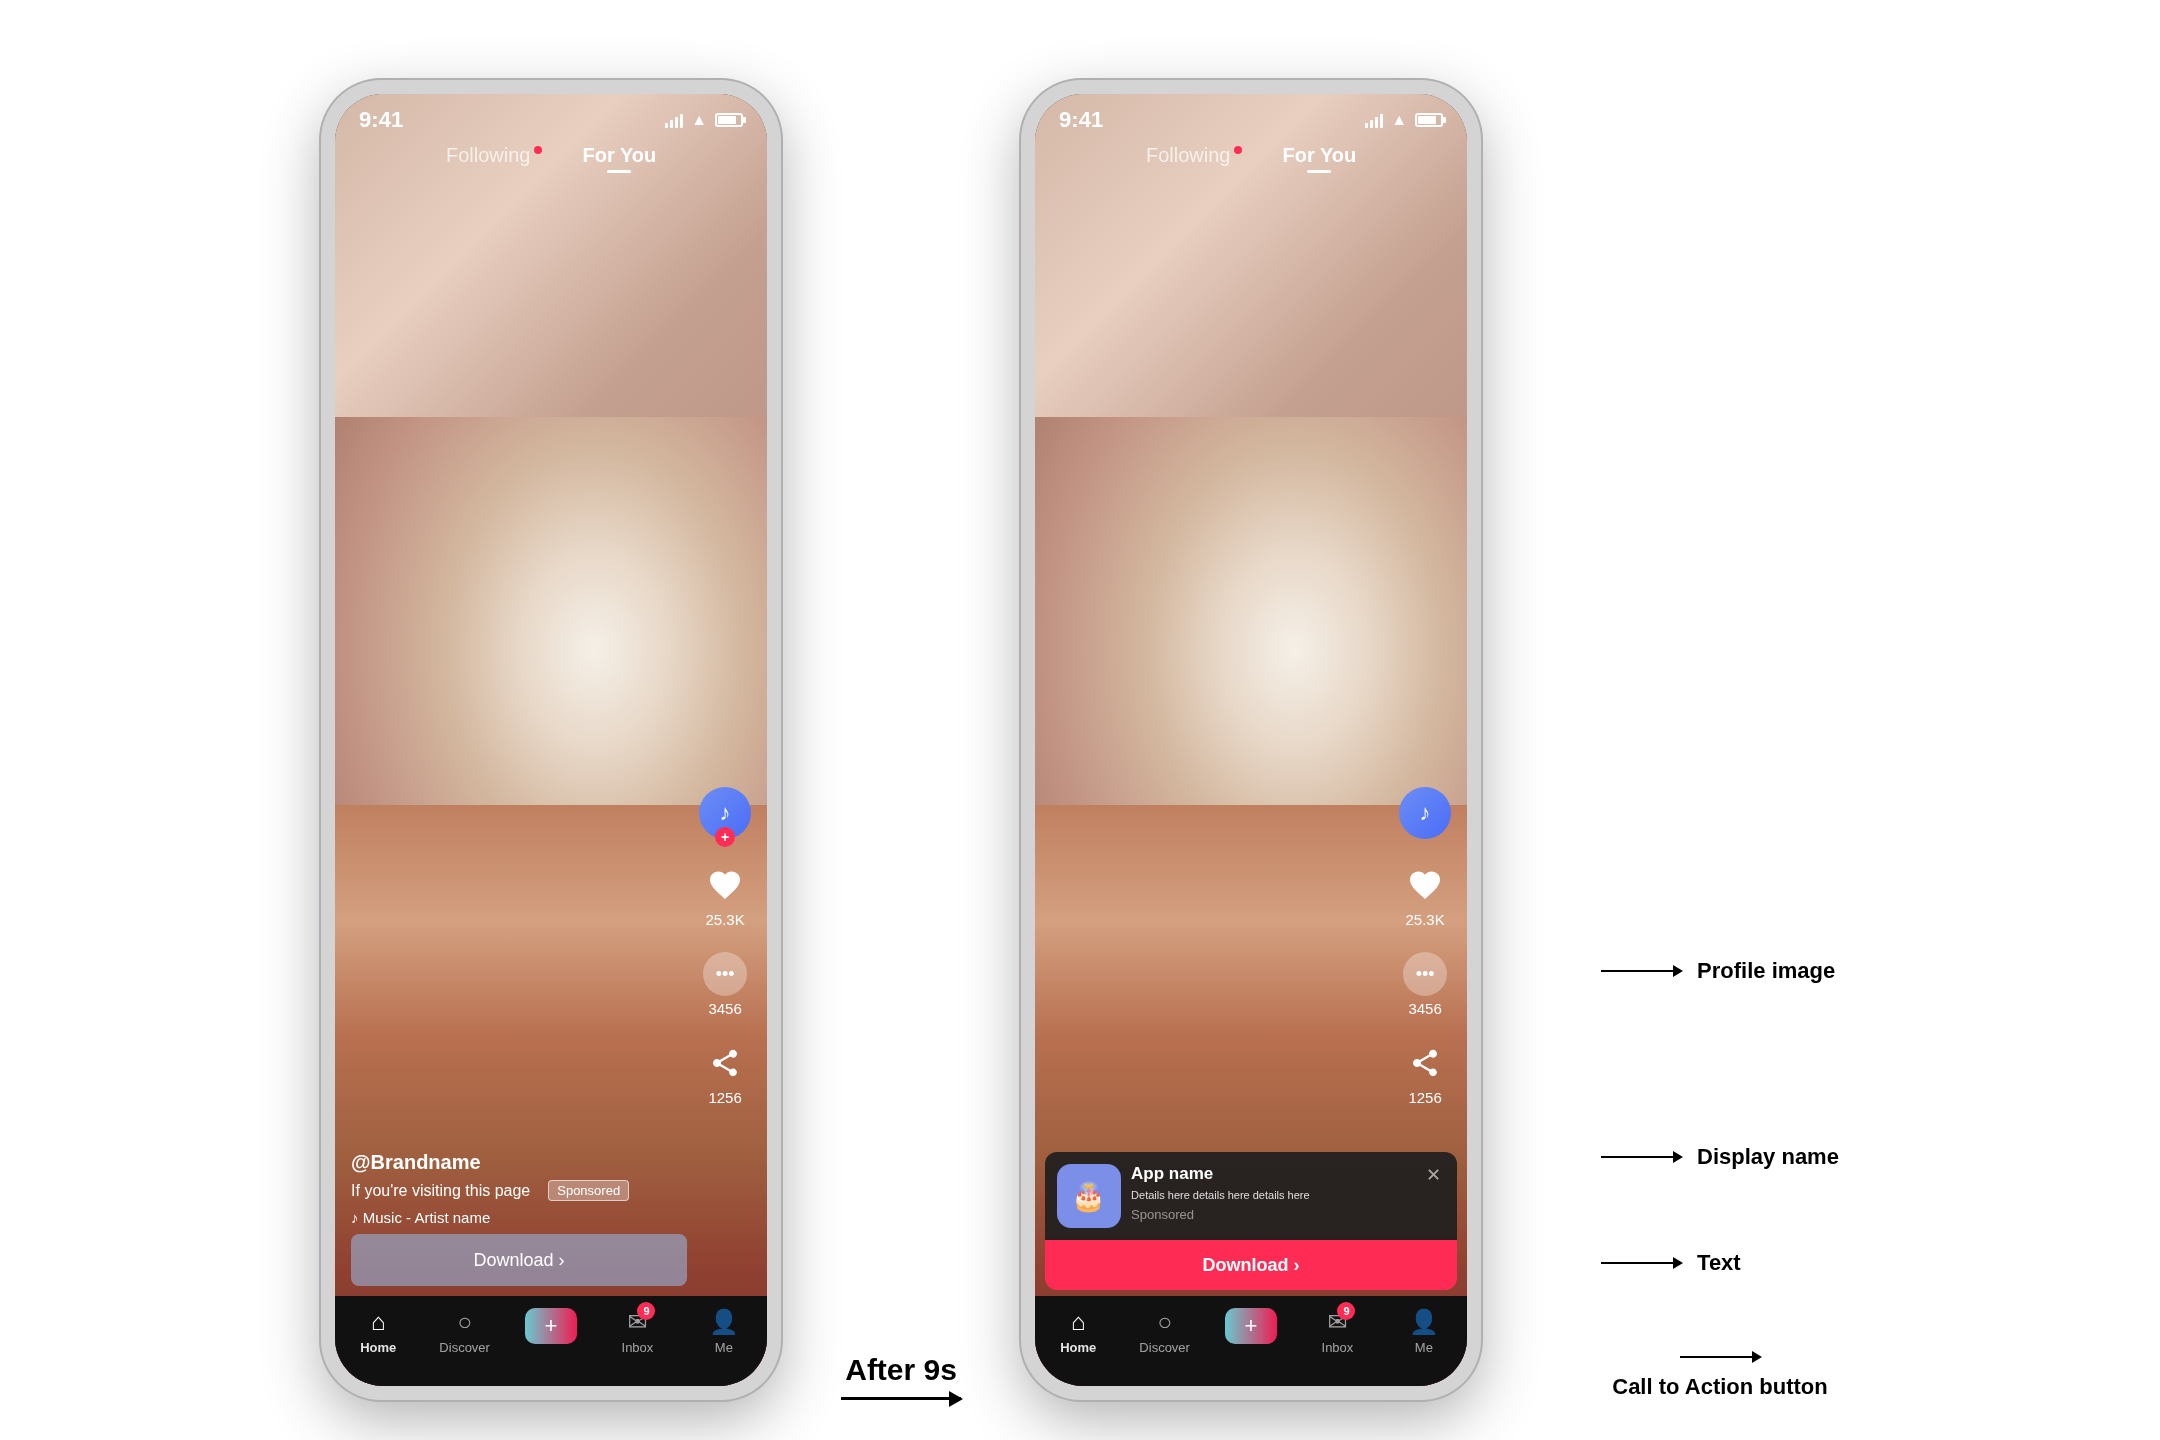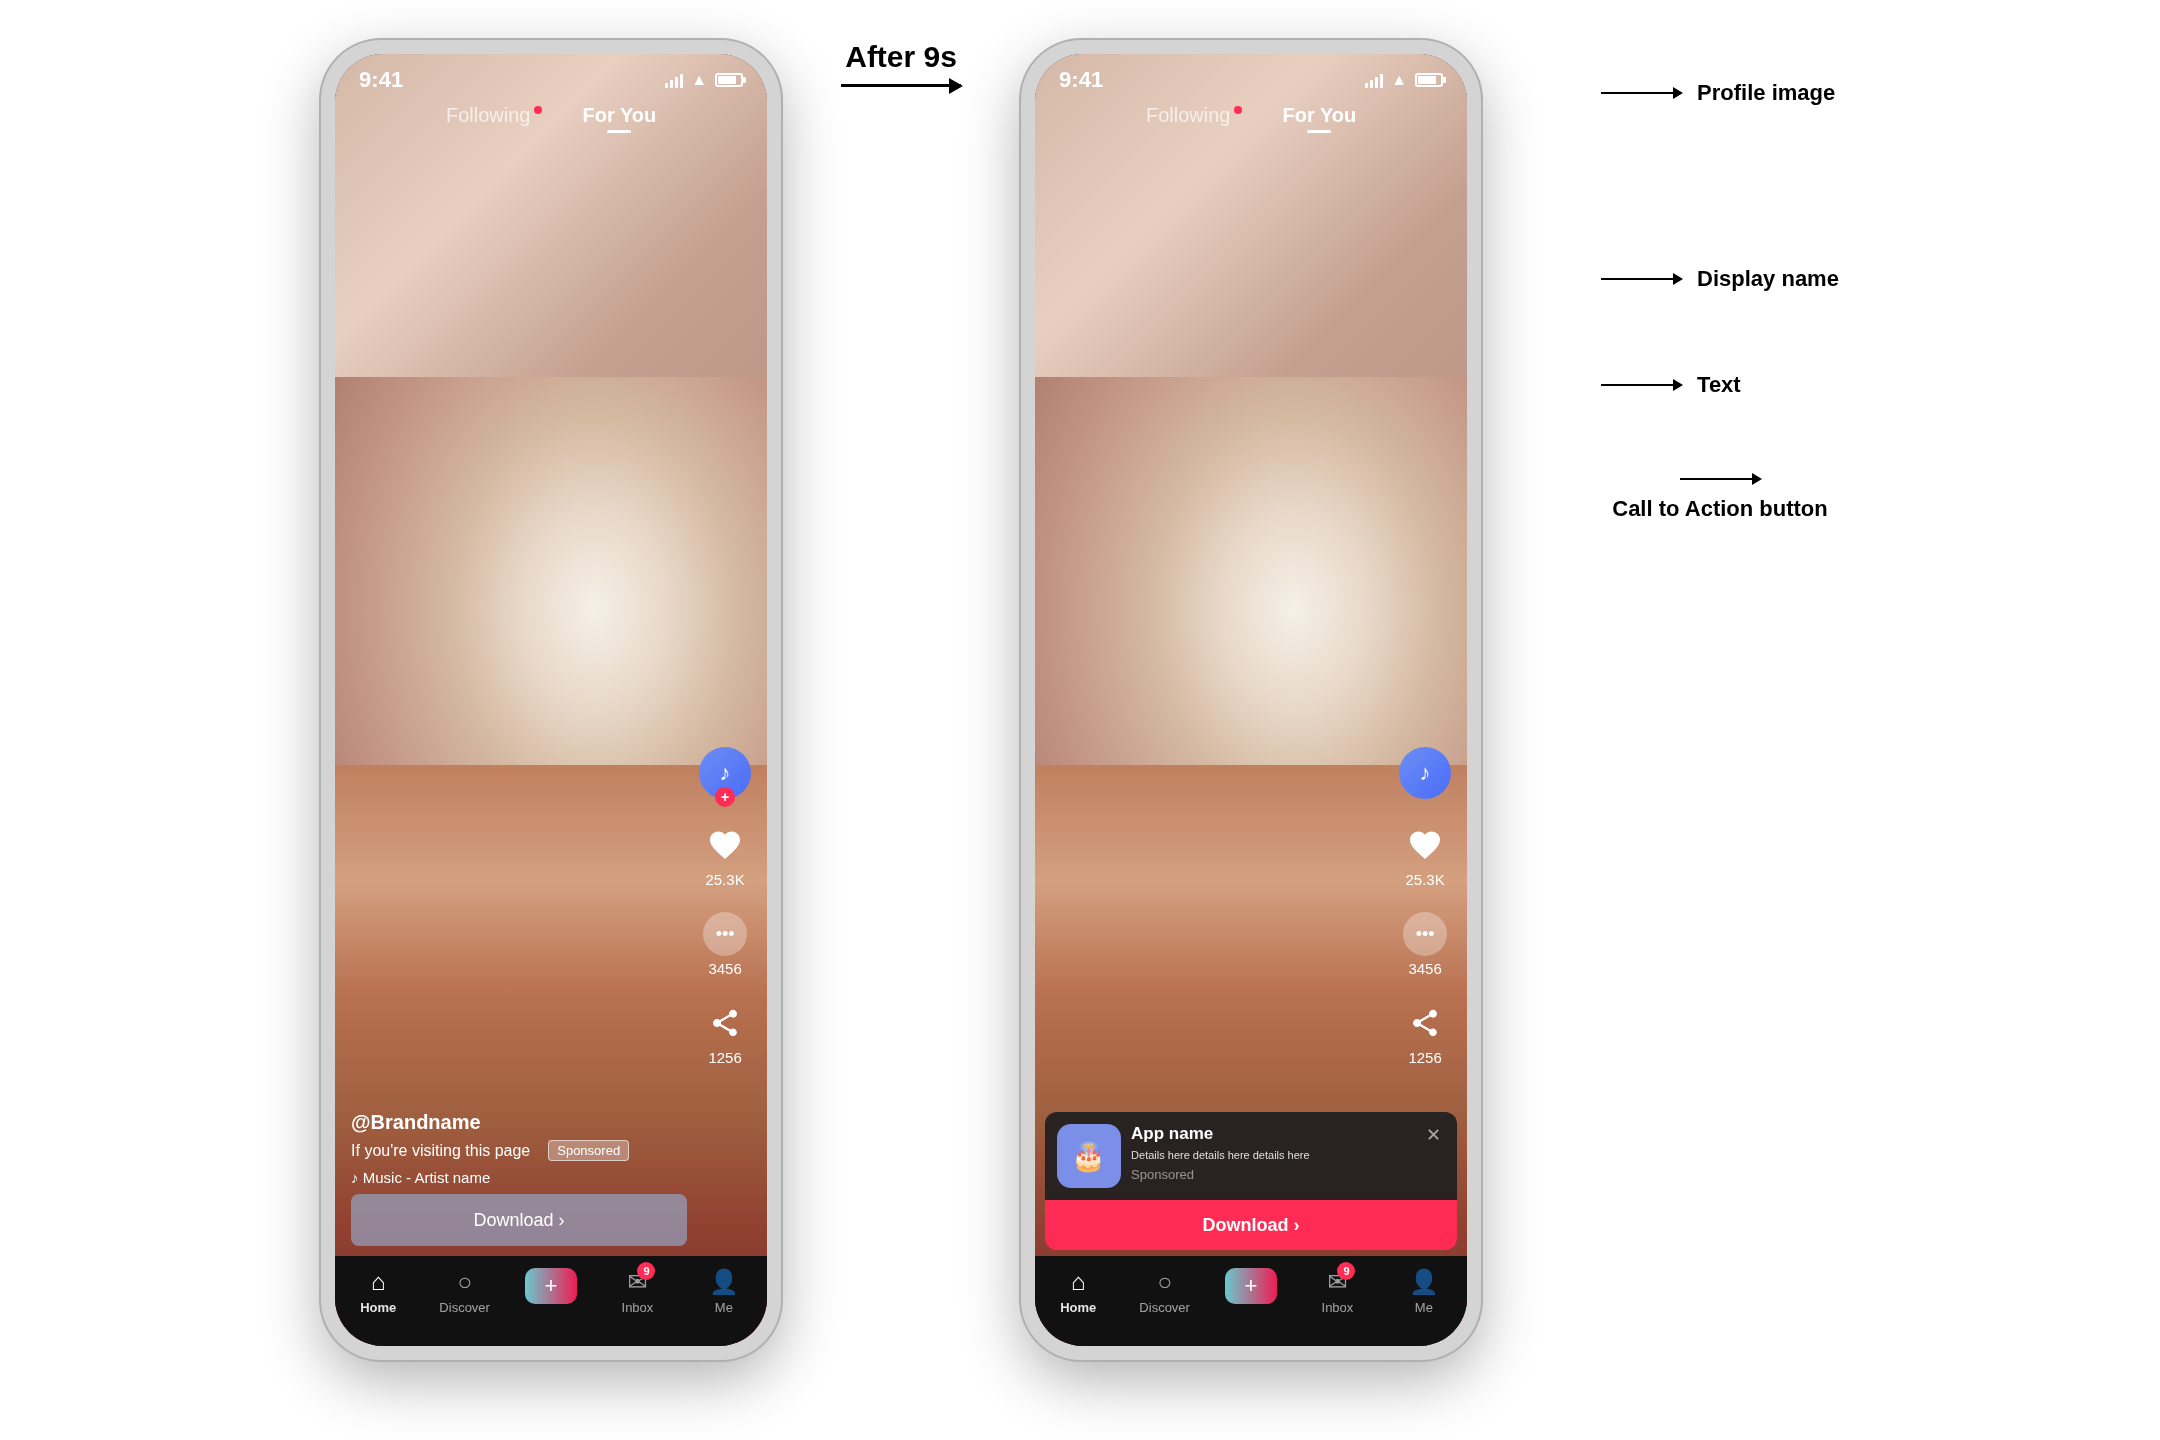--- a/index.html
+++ b/index.html
@@ -9,21 +9,21 @@
       width: 2160px;
       height: 1440px;
       display: flex;
       align-items: center;
       justify-content: center;
       overflow: hidden;
     }
 
     .layout {
       display: flex;
-      align-items: flex-start;
+      align-items: flex-end;
       gap: 60px;
       padding: 40px;
       width: 100%;
       height: 100%;
       justify-content: center;
     }
 
     
     .phone {
       width: 460px;

